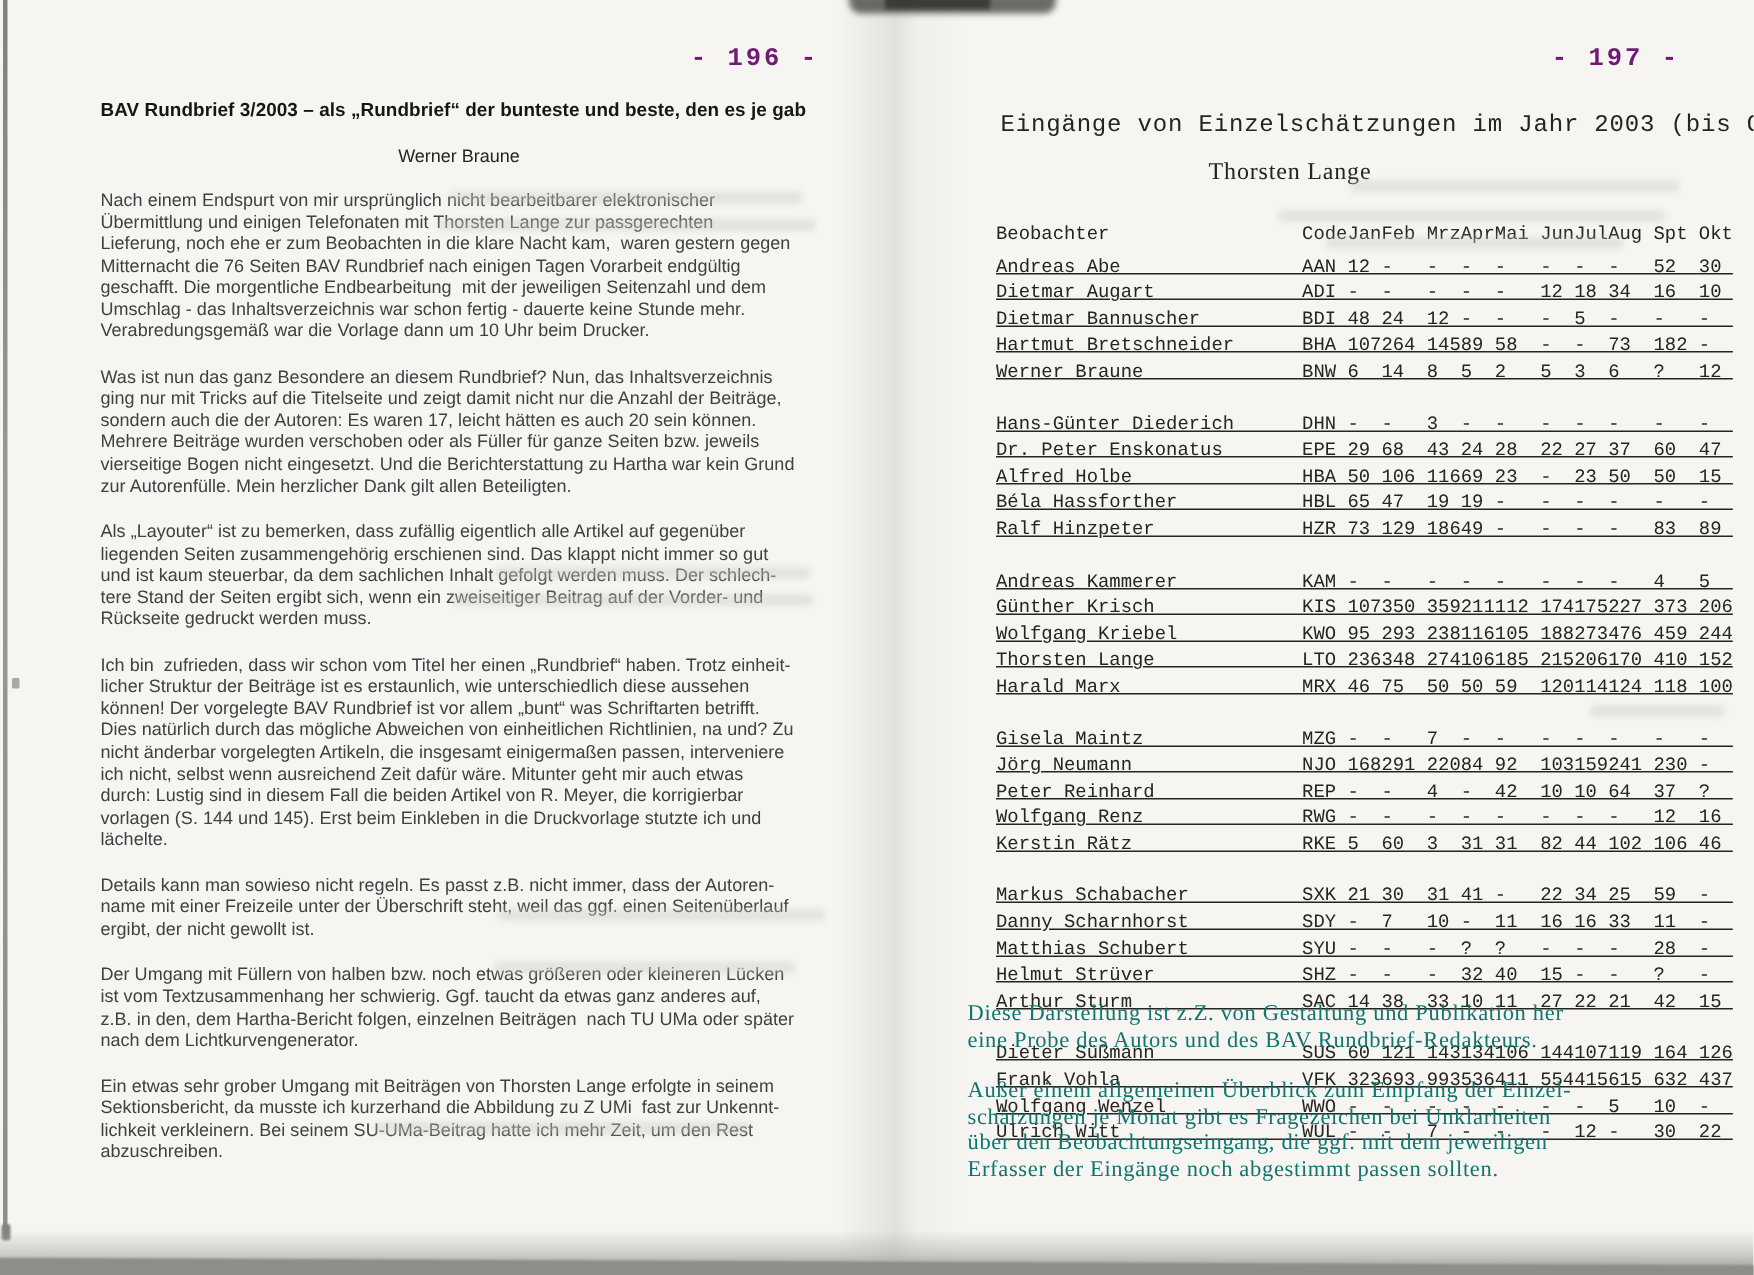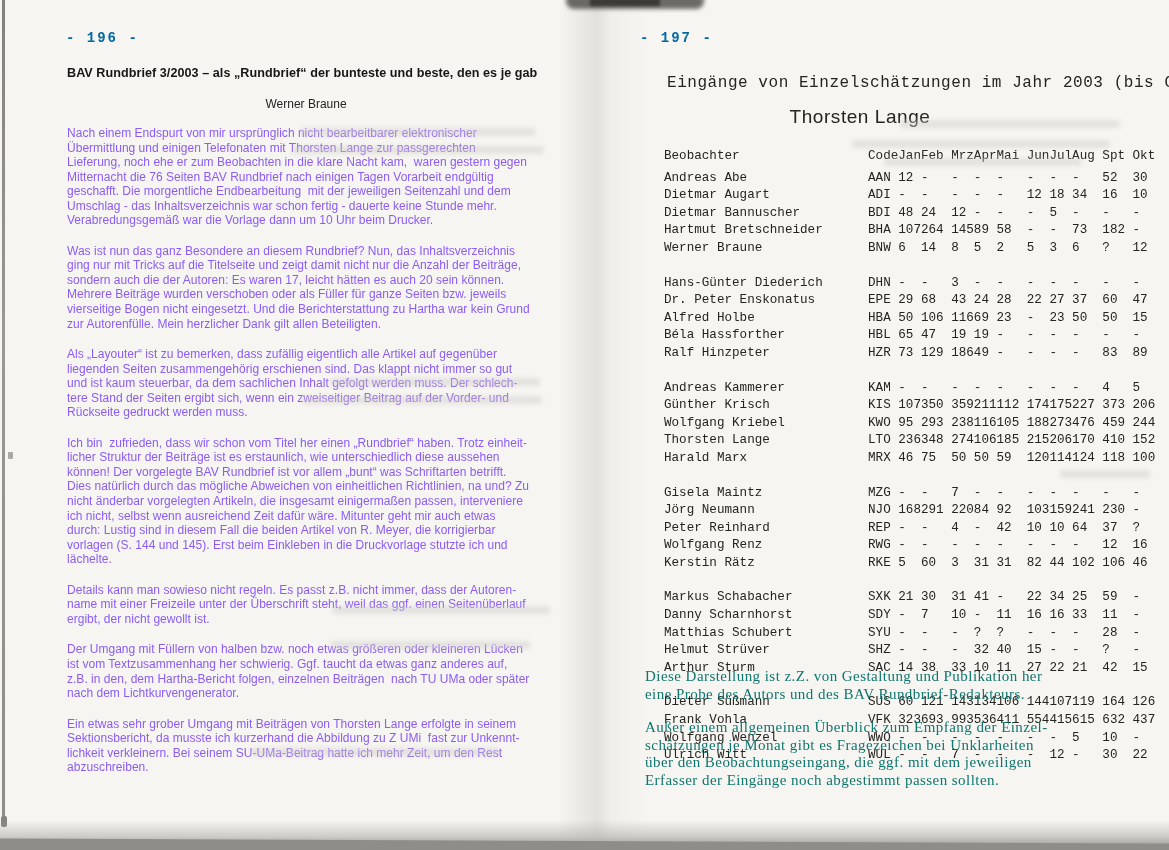--- a/index.html
+++ b/index.html
@@ -8,56 +8,56 @@
     background:#f6f5f2;
     font-family:"Liberation Sans",sans-serif;
     color:#222;
   }
   .scan{position:absolute;inset:0;}
   
   .page{position:absolute;top:0;height:850px;}
   .page.left{left:66px;width:505px;}
   .page.right{left:640px;width:512px;}
   .pnum{
-    position:absolute;top:30px;left:0;width:480px;text-align:left;
+    position:absolute;top:30px;left:0;width:480px;text-align:right;
     font-family:"Liberation Mono","DejaVu Sans Mono",monospace;
-    font-weight:bold;font-size:14px;letter-spacing:2px;color:#0369a1;
+    font-weight:bold;font-size:17px;letter-spacing:2px;color:#701a75;
   }
   
   .ltitle{
     position:absolute;top:66px;left:1px;width:504px;white-space:nowrap;
     font-weight:bold;font-size:12.6px;color:#161616;letter-spacing:.05px;
   }
   .lauthor{
     position:absolute;top:97px;left:0;width:480px;text-align:center;
     font-size:12px;color:#232323;
   }
   #left-paragraphs{position:absolute;top:126px;left:1px;width:504px;}
   #left-paragraphs .para{
-    white-space:pre;font-size:12px;line-height:14.55px;color:#8b5cf6;
+    white-space:pre;font-size:12px;line-height:14.55px;color:#404040;
     margin:0 0 16px 0;letter-spacing:.02px;
   }
   
   .rtitle{
     position:absolute;top:74px;left:27px;white-space:nowrap;
     font-family:"Liberation Mono","DejaVu Sans Mono",monospace;
     font-size:16px;letter-spacing:.55px;color:#26241f;
   }
   .rauthor{
     position:absolute;top:106px;left:0;width:440px;text-align:center;
-    font-family:Liberation Sans, sans-serif;
-    font-size:19px;letter-spacing:.55px;color:#26241f;
+    font-family:Liberation Serif, serif;
+    font-size:16px;letter-spacing:.55px;color:#26241f;
   }
   #obs-table{
     position:absolute;top:148px;left:24px;
     font-family:"Liberation Mono","DejaVu Sans Mono",monospace;
     font-size:12.6px;line-height:17.6px;color:#26241f;
   }
   #obs-table .hdr{white-space:pre;margin-bottom:4px;}
-  #obs-table .grp{margin-bottom:17px;}
+  #obs-table .grp{margin-bottom:17px;text-decoration:underline;}
   #obs-table .row{white-space:pre;}
   #right-notes{
     position:absolute;top:668px;left:5px;
     font-family:Liberation Serif, serif;
     font-size:15px;line-height:17.6px;letter-spacing:.45px;color:#0f766e;
   }
   #right-notes .note{white-space:pre;margin:0 0 16px 0;}
   
   .edge-line{
     position:absolute;left:2px;top:0;width:3px;height:822px;

